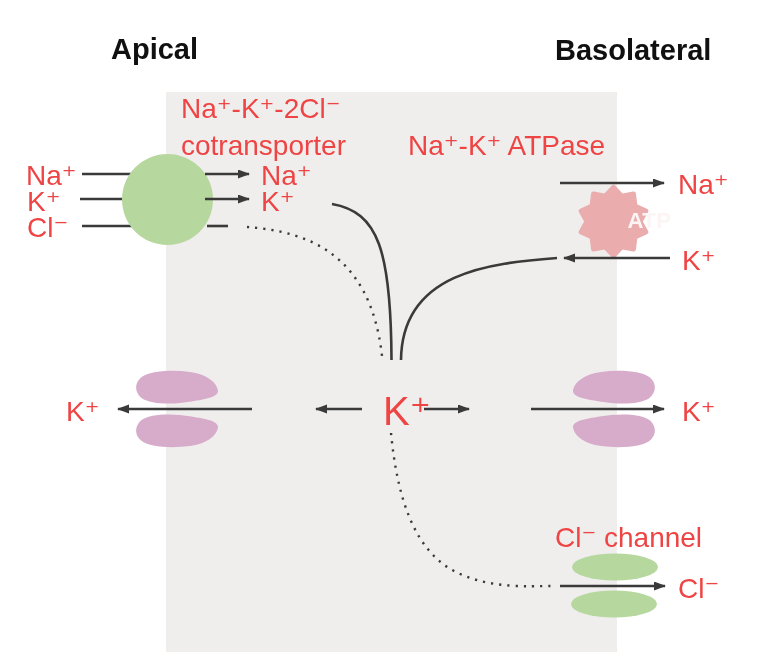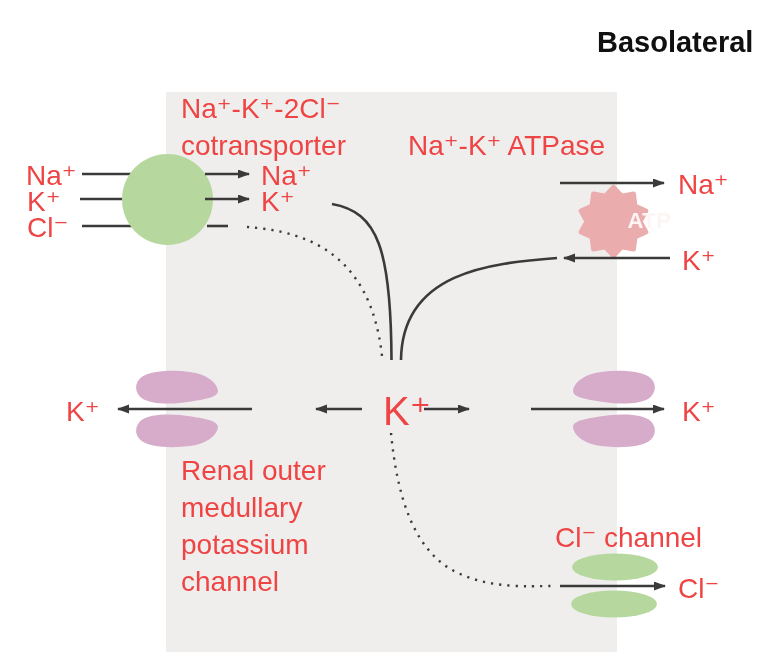--- a/index.html
+++ b/index.html
@@ -75,42 +75,39 @@
       <line x1="362" y1="409" x2="316" y2="409" marker-end="url(#ah)"></line>
       <line x1="424" y1="409" x2="469" y2="409" marker-end="url(#ah)"></line>
       <line x1="252" y1="409" x2="118" y2="409" marker-end="url(#ah)"></line>
       <line x1="531" y1="409" x2="664" y2="409" marker-end="url(#ah)"></line>
 
       <line x1="560" y1="586" x2="665" y2="586" marker-end="url(#ah)"></line>
       <path d="M391,433 C397,495 413,552 458,573 C492,589 528,586 551,586" stroke-dasharray="2.2 6" stroke-width="2.4"></path>
     </g>
   </svg>
 
-  <div class="lbl bold" style="left:555px;top:24px;margin-left:42px;">Basolateral</div>
+  <div class="lbl bold" style="left:111px;top:31px;">Apical</div>
+  <div class="lbl bold" style="left:555px;top:32px;">Basolateral</div>
 
   <div class="lbl" style="left:181px;top:90px;">Na⁺-K⁺-2Cl⁻
 cotransporter</div>
   <div class="lbl" style="left:408px;top:127px;">Na⁺-K⁺ ATPase</div>
 
   <div class="lbl" style="left:26px;top:157px;">Na⁺</div>
   <div class="lbl" style="left:27px;top:183px;">K⁺</div>
   <div class="lbl" style="left:27px;top:209px;">Cl⁻</div>
 
   <div class="lbl" style="left:261px;top:157px;">Na⁺</div>
   <div class="lbl" style="left:261px;top:183px;">K⁺</div>
 
   <div class="atp-text">ATP</div>
   <div class="lbl" style="left:678px;top:166px;">Na⁺</div>
   <div class="lbl" style="left:682px;top:242px;">K⁺</div>
 
   <div class="lbl" style="left:66px;top:393px;">K⁺</div>
   <div class="lbl big" style="left:383px;top:390px;">K⁺</div>
   <div class="lbl" style="left:682px;top:393px;">K⁺</div>
 
-  <div class="lbl" style="left:181px;top:452px;">Renal outer
-medullary
-potassium
-channel</div>
 
   <div class="lbl" style="left:555px;top:519px;">Cl⁻ channel</div>
   <div class="lbl" style="left:678px;top:570px;">Cl⁻</div>
 
 </div>
 
 </body></html>

